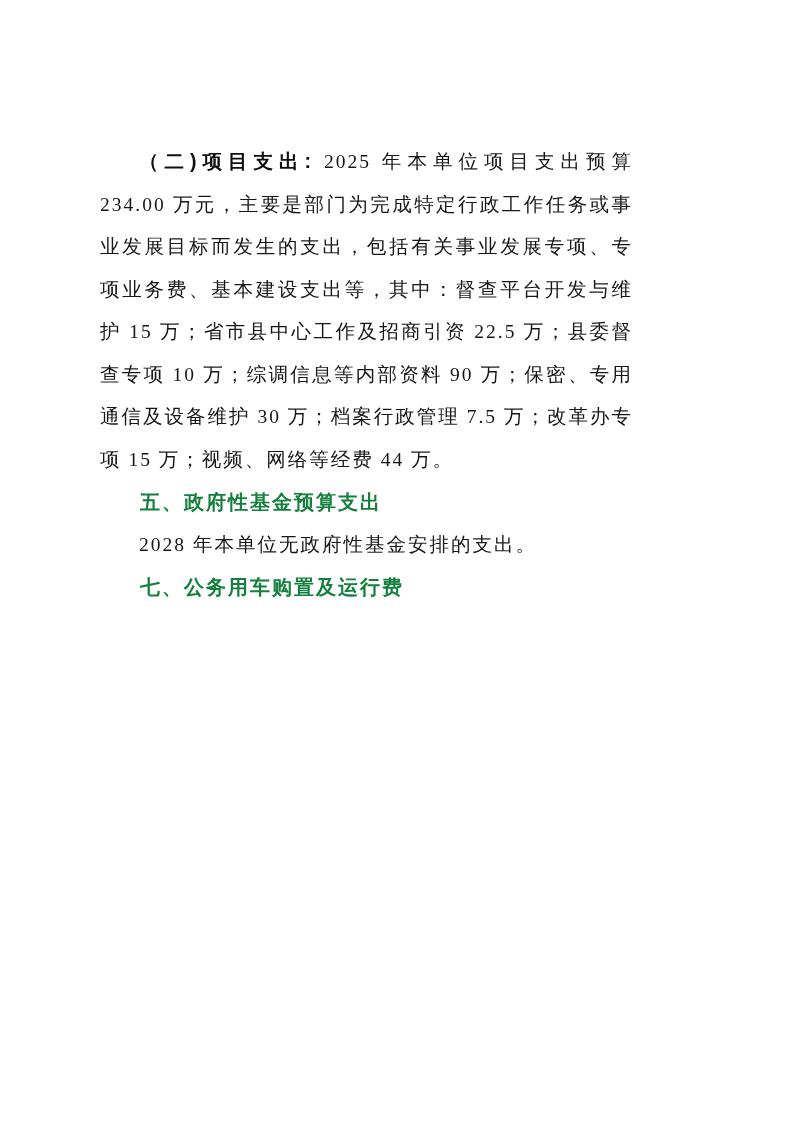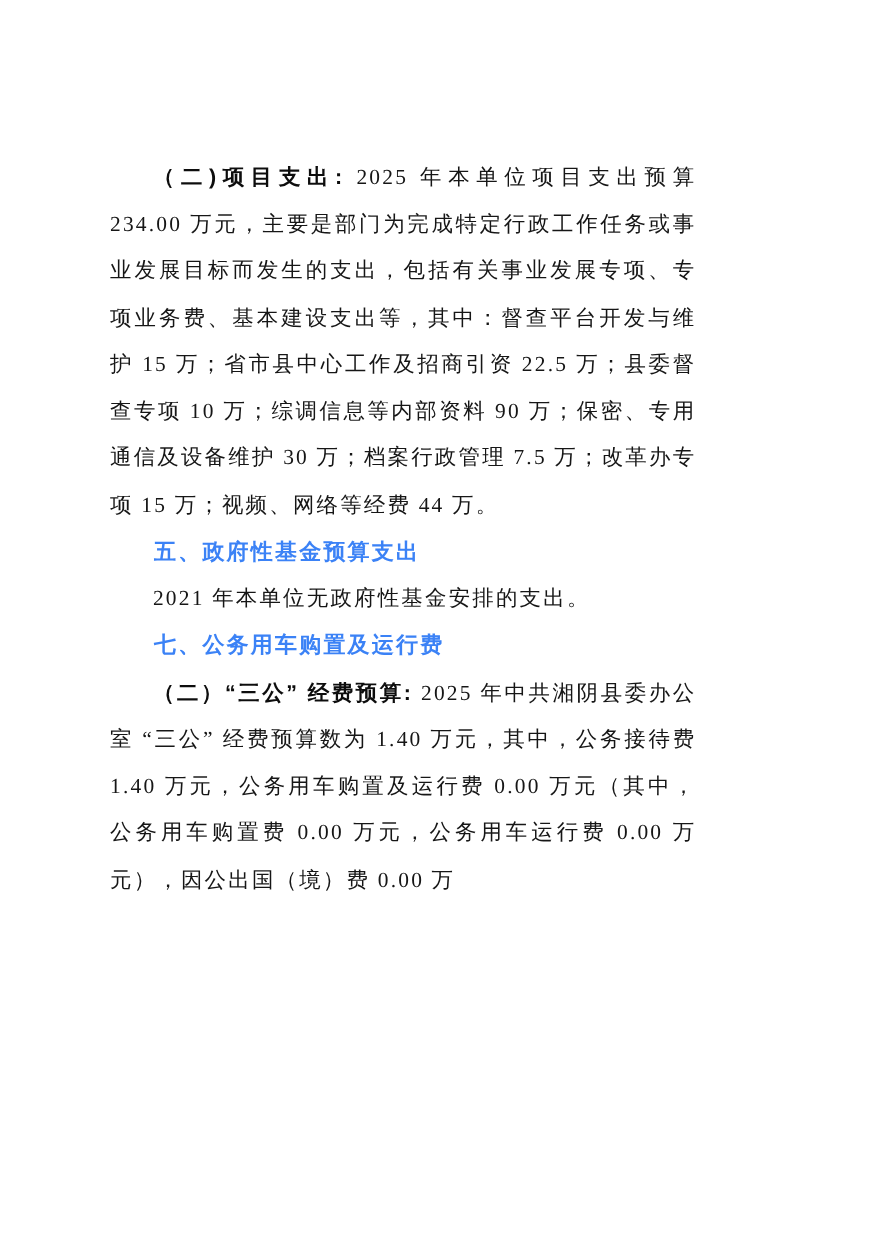--- a/index.html
+++ b/index.html
@@ -34,33 +34,32 @@
     text-indent: 2em;
   }
   .content h2.heading {
     margin: 0;
     text-indent: 2em;
     font-family: "Liberation Sans", "DejaVu Sans", sans-serif;
     font-weight: 700;
     font-size: 20px;
     line-height: 42.5px;
     letter-spacing: 2px;
-    color: #3b82f6;
+    color: #15803d;
   }
   .content b.lead {
     font-family: "Liberation Sans", "DejaVu Sans", sans-serif;
     font-weight: 700;
     letter-spacing: 2px;
     color: #0d0d0d;
   }
 </style>
 </head>
 <body>
 
 <div class="page">
   <div class="content" id="doc-content">
       <p class="body"><b class="lead">（二)项目支出:</b> <span>2025 年本单位项目支出预算 234.00 万元，主要是部门为完成特定行政工作任务或事业发展目标而发生的支出，包括有关事业发展专项、专项业务费、基本建设支出等，其中：督查平台开发与维护 15 万；省市县中心工作及招商引资 22.5 万；县委督查专项 10 万；综调信息等内部资料 90 万；保密、专用通信及设备维护 30 万；档案行政管理 7.5 万；改革办专项 15 万；视频、网络等经费 44 万。</span></p>
       <h2 class="heading">五、政府性基金预算支出</h2>
-      <p class="body">2021 年本单位无政府性基金安排的支出。</p>
+      <p class="body">2028 年本单位无政府性基金安排的支出。</p>
       <h2 class="heading">七、公务用车购置及运行费</h2>
-      <p class="body"><b class="lead">（二）“三公” 经费预算:</b> <span>2025 年中共湘阴县委办公室 “三公” 经费预算数为 1.40 万元，其中，公务接待费 1.40 万元，公务用车购置及运行费 0.00 万元（其中，公务用车购置费 0.00 万元，公务用车运行费 0.00 万元），因公出国（境）费 0.00 万</span></p>
     </div>
 </div>
 
 </body></html>

